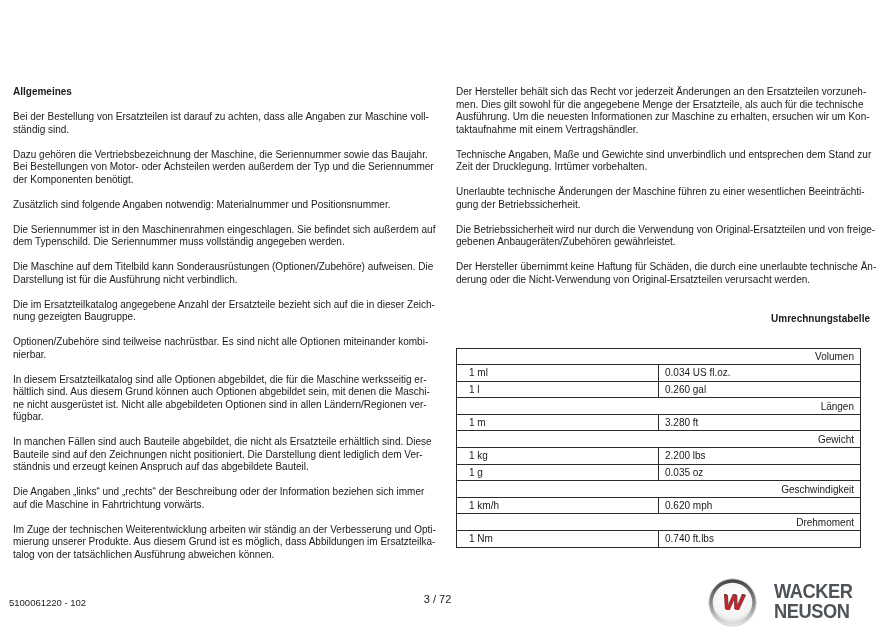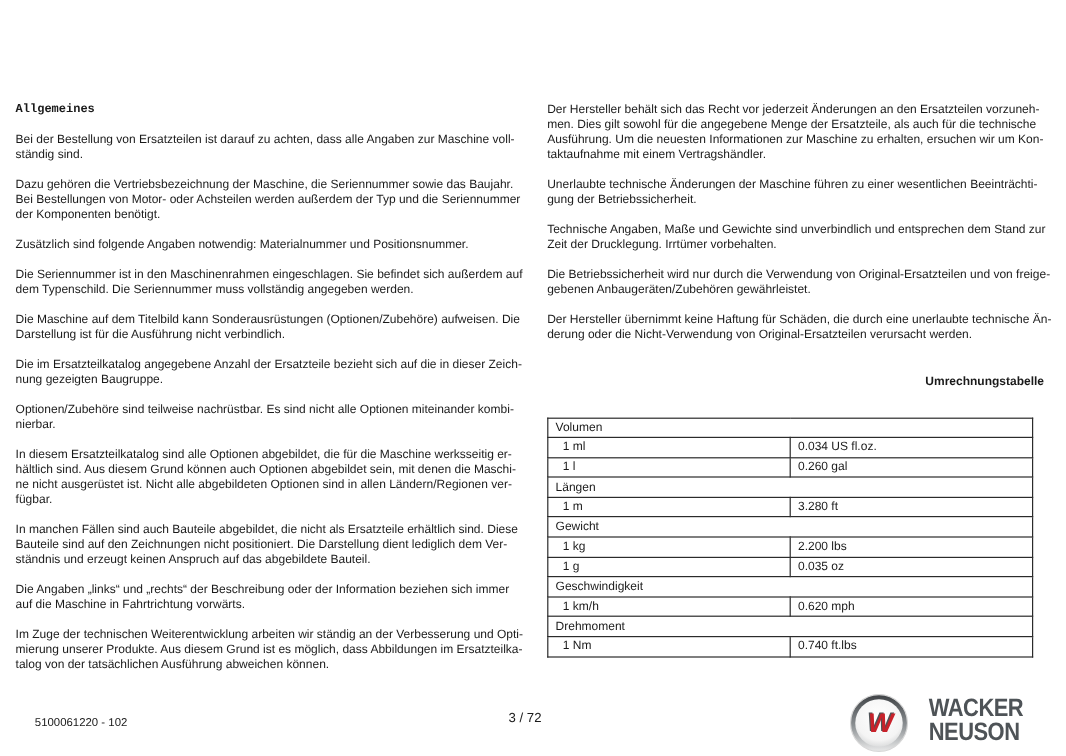--- a/index.html
+++ b/index.html
@@ -11,31 +11,31 @@
     position:absolute; left:8px; top:28px; width:857px; height:45px;
     background:#d9d9d9;
   }
   .header-title {
     margin:5px 0 0 6px; font-size:11.5px; font-weight:bold;
     text-decoration:underline; color:#111;
   }
   .col { position:absolute; top:86px; font-size:10px; line-height:12.5px; }
   .col-left  { left:13px;  width:436px; }
   .col-right { left:456px; width:414px; }
-  .col-heading { font-weight:bold; margin:0 0 12.5px 0;font-family:Liberation Mono, monospace; }
+  .col-heading { font-weight:bold; margin:0 0 12.5px 0; }
   .para { white-space:pre; margin:0 0 12.5px 0; }
   .table-heading { font-weight:bold; margin:27px 0 22px 0;text-align:right; }
   table.conv { border-collapse:collapse; width:405px; font-size:10px; table-layout:fixed; }
   table.conv td {
     border:1px solid #2b2b2b; padding:2px 6px; height:11.6px;
     line-height:11px; overflow:hidden;
   }
-  table.conv td.section { text-align:left; }
+  table.conv td.section { text-align:right; }
   table.conv td.metric { width:50%;padding-left:12px; }
-  .doc-number { position:absolute; left:29px; top:597px; font-size:9.5px; }
+  .doc-number { position:absolute; left:9px; top:597px; font-size:9.5px; }
   .page-number { position:absolute; left:0; top:593px; width:875px; text-align:center; font-size:11px; }
   .logo { position:absolute; left:708px; top:578px; display:flex; align-items:flex-start; }
   .logo-wordmark {
     margin-left:17px; margin-top:3px;
     font-size:21px; font-weight:bold; line-height:19.5px;
     color:#4e5357; letter-spacing:-0.5px;
     transform:scaleX(0.87); transform-origin:left top;
   }
 </style>
 </head>
@@ -72,24 +72,24 @@
     <div class="para">Im Zuge der technischen Weiterentwicklung arbeiten wir ständig an der Verbesserung und Opti-
 mierung unserer Produkte. Aus diesem Grund ist es möglich, dass Abbildungen im Ersatzteilka-
 talog von der tatsächlichen Ausführung abweichen können.</div>
   </div>
 
   <div class="col col-right">
     <div class="para">Der Hersteller behält sich das Recht vor jederzeit Änderungen an den Ersatzteilen vorzuneh-
 men. Dies gilt sowohl für die angegebene Menge der Ersatzteile, als auch für die technische
 Ausführung. Um die neuesten Informationen zur Maschine zu erhalten, ersuchen wir um Kon-
 taktaufnahme mit einem Vertragshändler.</div>
+    <div class="para">Technische Angaben, Maße und Gewichte sind unverbindlich und entsprechen dem Stand zur
+Zeit der Drucklegung. Irrtümer vorbehalten.</div>
     <div class="para">Unerlaubte technische Änderungen der Maschine führen zu einer wesentlichen Beeinträchti-
 gung der Betriebssicherheit.</div>
-    <div class="para">Technische Angaben, Maße und Gewichte sind unverbindlich und entsprechen dem Stand zur
-Zeit der Drucklegung. Irrtümer vorbehalten.</div>
     <div class="para">Die Betriebssicherheit wird nur durch die Verwendung von Original-Ersatzteilen und von freige-
 gebenen Anbaugeräten/Zubehören gewährleistet.</div>
     <div class="para">Der Hersteller übernimmt keine Haftung für Schäden, die durch eine unerlaubte technische Än-
 derung oder die Nicht-Verwendung von Original-Ersatzteilen verursacht werden.</div>
 
     <div class="table-heading">Umrechnungstabelle</div>
 
     <table class="conv">
       <tbody>
         <tr>

